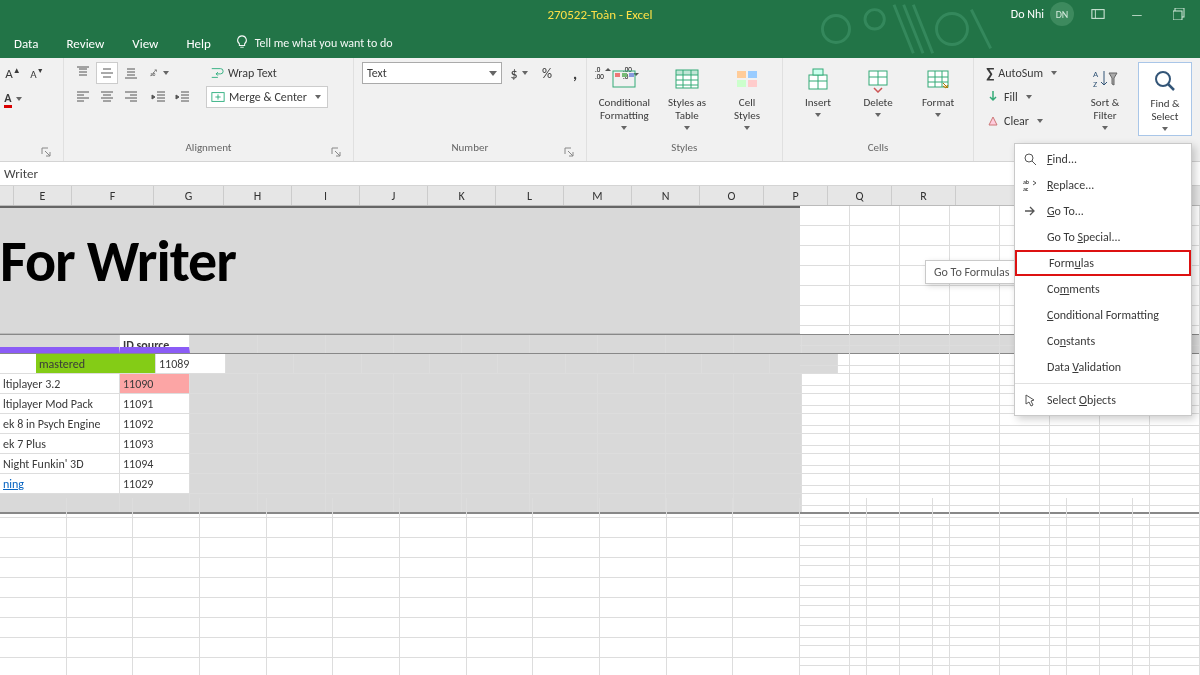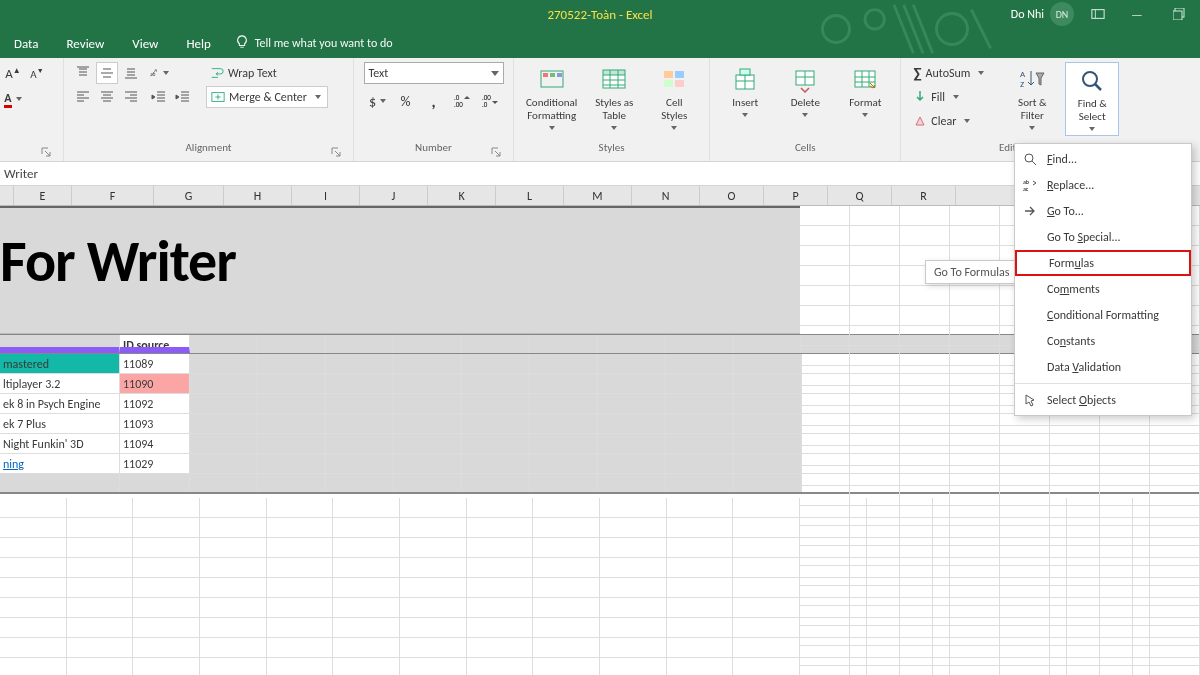--- a/index.html
+++ b/index.html
@@ -237,21 +237,21 @@
       </div>
     </div>
     <div class="group-label"><span>Alignment</span><span class="group-launcher">
           <svg viewBox="0 0 10 10">
             <path d="M1 1h6M1 1v6M4 4l5 5M9 5v4h-4" fill="none" stroke="#888"></path>
           </svg>
         </span></div>
   </div>
 
   <div class="group" style="min-width:160px">
-    <div class="group-body" style="flex-direction:column;gap:6px;align-items:center">
+    <div class="group-body" style="gap:6px;align-items:flex-start">
       <div class="combo">
         <span>Text</span>
         <span class="caret"></span>
       </div>
       <div class="iconbtn-row" style="gap:6px;">
         <div class="iconbtn drop-caret">
             <span style="font-size:14px">$</span>
           </div>
         <div class="iconbtn">
             <span style="font-size:14px">%</span>
@@ -442,35 +442,48 @@
         <div class="cell" style="background: rgb(217, 217, 217);"></div>
         <div class="cell" style="background: rgb(217, 217, 217);"></div>
         <div class="cell" style="background: rgb(217, 217, 217);"></div>
         <div class="cell" style="background: rgb(217, 217, 217);"></div>
         <div class="cell" style="background: rgb(217, 217, 217);"></div>
         <div class="cell" style="background: rgb(217, 217, 217);"></div>
         <div class="cell" style="background: rgb(217, 217, 217);"></div>
         <div class="cell" style="background: rgb(217, 217, 217);"></div>
       </div>
       <div class="row">
-        <div class="cell first" style="background: #14b8a6;">mastered</div>
+        <div class="cell first" style="background: #84cc16; margin-left: 36px;">mastered</div>
         <div class="cell id" style="background: rgb(255, 255, 255);">11089</div>
         <div class="cell" style="background: rgb(217, 217, 217);"></div>
         <div class="cell" style="background: rgb(217, 217, 217);"></div>
         <div class="cell" style="background: rgb(217, 217, 217);"></div>
         <div class="cell" style="background: rgb(217, 217, 217);"></div>
         <div class="cell" style="background: rgb(217, 217, 217);"></div>
         <div class="cell" style="background: rgb(217, 217, 217);"></div>
         <div class="cell" style="background: rgb(217, 217, 217);"></div>
         <div class="cell" style="background: rgb(217, 217, 217);"></div>
         <div class="cell" style="background: rgb(217, 217, 217);"></div>
       </div>
       <div class="row">
         <div class="cell first" style="background: rgb(255, 255, 255);">ltiplayer 3.2</div>
         <div class="cell id" style="background: #fca5a5;">11090</div>
+        <div class="cell" style="background: rgb(217, 217, 217);"></div>
+        <div class="cell" style="background: rgb(217, 217, 217);"></div>
+        <div class="cell" style="background: rgb(217, 217, 217);"></div>
+        <div class="cell" style="background: rgb(217, 217, 217);"></div>
+        <div class="cell" style="background: rgb(217, 217, 217);"></div>
+        <div class="cell" style="background: rgb(217, 217, 217);"></div>
+        <div class="cell" style="background: rgb(217, 217, 217);"></div>
+        <div class="cell" style="background: rgb(217, 217, 217);"></div>
+        <div class="cell" style="background: rgb(217, 217, 217);"></div>
+      </div>
+      <div class="row">
+        <div class="cell first" style="background: rgb(255, 255, 255);">ltiplayer Mod Pack</div>
+        <div class="cell id" style="background: rgb(255, 255, 255);">11091</div>
         <div class="cell" style="background: rgb(217, 217, 217);"></div>
         <div class="cell" style="background: rgb(217, 217, 217);"></div>
         <div class="cell" style="background: rgb(217, 217, 217);"></div>
         <div class="cell" style="background: rgb(217, 217, 217);"></div>
         <div class="cell" style="background: rgb(217, 217, 217);"></div>
         <div class="cell" style="background: rgb(217, 217, 217);"></div>
         <div class="cell" style="background: rgb(217, 217, 217);"></div>
         <div class="cell" style="background: rgb(217, 217, 217);"></div>
         <div class="cell" style="background: rgb(217, 217, 217);"></div>
       </div>

